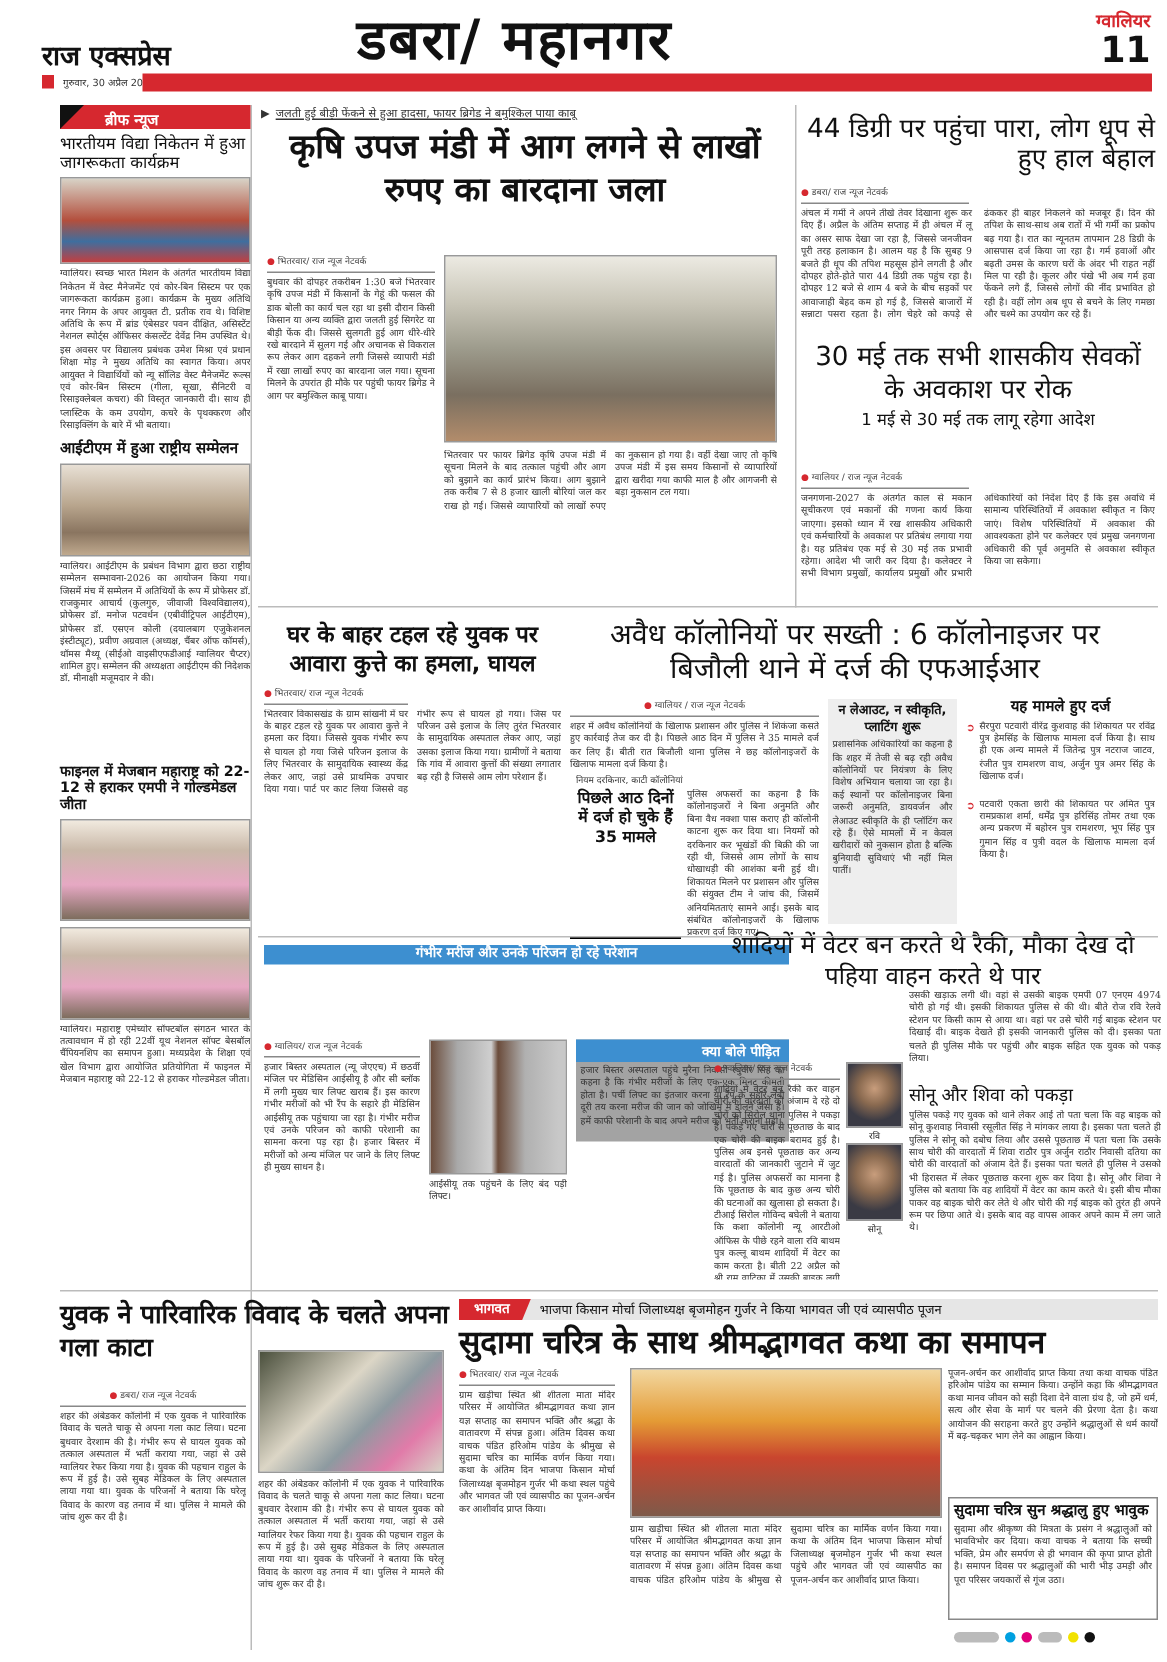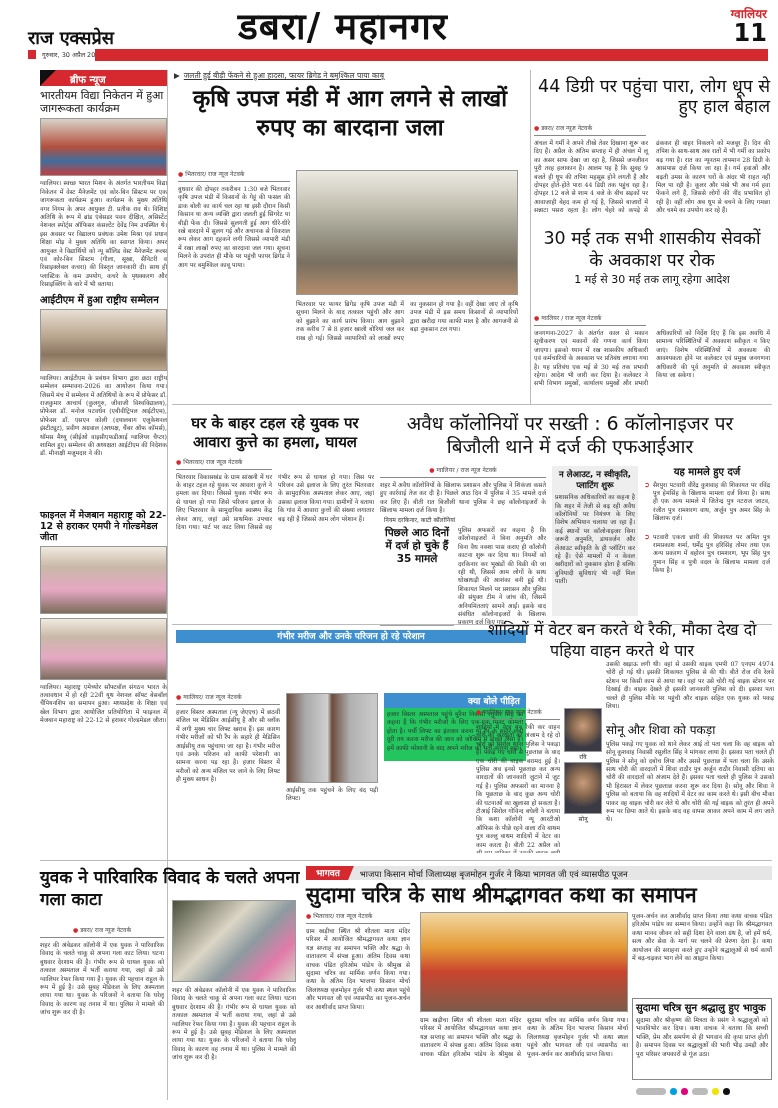--- a/index.html
+++ b/index.html
@@ -88,21 +88,21 @@
   <div class="body-text" style="height:140px;column-count:2;column-gap:6px;">भितरवार विकासखंड के ग्राम सांखनी में घर के बाहर टहल रहे युवक पर आवारा कुत्ते ने हमला कर दिया। जिससे युवक गंभीर रूप से घायल हो गया जिसे परिजन इलाज के लिए भितरवार के सामुदायिक स्वास्थ्य केंद्र लेकर आए, जहां उसे प्राथमिक उपचार दिया गया। पार्ट पर काट लिया जिससे वह गंभीर रूप से घायल हो गया। जिस पर परिजन उसे इलाज के लिए तुरंत भितरवार के सामुदायिक अस्पताल लेकर आए, जहां उसका इलाज किया गया। ग्रामीणों ने बताया कि गांव में आवारा कुत्तों की संख्या लगातार बढ़ रही है जिससे आम लोग परेशान हैं।</div>
 </div>
 
 <div class="abs" style="left:380px;top:412px;width:392px;height:210px;">
   <div class="hl" style="font-size:19px;text-align:center;line-height:1.2;width:380px;">अवैध कॉलोनियों पर सख्ती : 6 कॉलोनाइजर पर बिजौली थाने में दर्ज की एफआईआर</div>
   <div class="abs" style="left:0;top:54px;width:166px;">
     <div class="dateline" style="text-align:center;">ग्वालियर / राज न्यूज नेटवर्क</div>
     <div class="body-text" style="height:34px;">शहर में अवैध कॉलोनियों के खिलाफ प्रशासन और पुलिस ने शिकंजा कसते हुए कार्रवाई तेज कर दी है। पिछले आठ दिन में पुलिस ने 35 मामले दर्ज कर लिए हैं। बीती रात बिजौली थाना पुलिस ने छह कॉलोनाइजरों के खिलाफ मामला दर्ज किया है।</div>
     <div style="font-size:6px;color:#333;margin:1px 0 2px 4px;">नियम दरकिनार, काटी कॉलोनियां</div>
     <div style="display:flex;gap:4px;">
-      <div style="width:74px;border-bottom:2px solid #a3a3a3;padding-bottom:17px;">
+      <div style="width:74px;border-bottom:2px solid #000000;padding-bottom:17px;">
         <div class="hl hl-bold" style="font-size:10.5px;text-align:center;line-height:1.25;">पिछले आठ दिनों में दर्ज हो चुके हैं 35 मामले</div>
       </div>
       <div class="body-text" style="width:88px;height:100px;">पुलिस अफसरों का कहना है कि कॉलोनाइजरों ने बिना अनुमति और बिना वैध नक्शा पास कराए ही कॉलोनी काटना शुरू कर दिया था। नियमों को दरकिनार कर भूखंडों की बिक्री की जा रही थी, जिससे आम लोगों के साथ धोखाधड़ी की आशंका बनी हुई थी। शिकायत मिलने पर प्रशासन और पुलिस की संयुक्त टीम ने जांच की, जिसमें अनियमितताएं सामने आईं। इसके बाद संबंधित कॉलोनाइजरों के खिलाफ प्रकरण दर्ज किए गए।</div>
     </div>
   </div>
   <div class="abs" style="left:172px;top:54px;width:86px;height:150px;background:#eeeeee;padding:3px;">
     <div class="hl hl-bold" style="font-size:8.5px;text-align:center;line-height:1.3;margin-bottom:2px;">न लेआउट, न स्वीकृति, प्लाटिंग शुरू</div>
     <div class="body-text" style="height:110px;">प्रशासनिक अधिकारियों का कहना है कि शहर में तेजी से बढ़ रही अवैध कॉलोनियों पर नियंत्रण के लिए विशेष अभियान चलाया जा रहा है। कई स्थानों पर कॉलोनाइजर बिना जरूरी अनुमति, डायवर्जन और लेआउट स्वीकृति के ही प्लॉटिंग कर रहे हैं। ऐसे मामलों में न केवल खरीदारों को नुकसान होता है बल्कि बुनियादी सुविधाएं भी नहीं मिल पातीं।</div>
   </div>
   <div class="abs" style="left:264px;top:54px;width:126px;height:150px;">
@@ -119,21 +119,21 @@
 </div>
 
 <div class="abs" style="left:176px;top:630px;width:350px;height:225px;">
   <div style="background:#3d8fd0;color:#fff;font-size:9px;font-weight:bold;text-align:center;height:13px;line-height:13px;">गंभीर मरीज और उनके परिजन हो रहे परेशान</div>
   <div class="abs" style="left:0;top:63px;width:104px;">
     <div class="dateline">ग्वालियर/ राज न्यूज नेटवर्क</div>
     <div class="body-text" style="height:140px;">हजार बिस्तर अस्पताल (न्यू जेएएच) में छठवीं मंजिल पर मेडिसिन आईसीयू है और सी ब्लॉक में लगी मुख्य चार लिफ्ट खराब हैं। इस कारण गंभीर मरीजों को भी रैंप के सहारे ही मेडिसिन आईसीयू तक पहुंचाया जा रहा है। गंभीर मरीज एवं उनके परिजन को काफी परेशानी का सामना करना पड़ रहा है। हजार बिस्तर में मरीजों को अन्य मंजिल पर जाने के लिए लिफ्ट ही मुख्य साधन है।</div>
   </div>
   <div class="abs photo photo-lift" style="left:110px;top:63px;width:92px;height:90px;"></div>
   <div class="abs body-text" style="left:110px;top:156px;width:92px;height:50px;">आईसीयू तक पहुंचने के लिए बंद पड़ी लिफ्ट।</div>
-  <div class="abs" style="left:208px;top:63px;width:142px;height:68px;background:#22c55e;">
+  <div class="abs" style="left:208px;top:63px;width:142px;height:68px;background:#a3a3a3;">
     <div style="background:#3d8fd0;color:#fff;font-size:9px;font-weight:bold;text-align:right;padding:1px 6px;">क्या बोले पीड़ित</div>
     <div class="body-text" style="padding:2px 3px;height:52px;">हजार बिस्तर अस्पताल पहुंचे मुरैना निवासी रघुवीर सिंह का कहना है कि गंभीर मरीजों के लिए एक-एक मिनट कीमती होता है। पर्ची लिफ्ट का इंतजार करना या रैंप के सहारे लंबी दूरी तय करना मरीज की जान को जोखिम में डालने जैसा है। हमें काफी परेशानी के बाद अपने मरीज को भर्ती कराना पड़ा।</div>
   </div>
 </div>
 
 <div class="abs" style="left:532px;top:620px;width:242px;height:240px;">
   <div class="hl" style="font-size:16px;text-align:center;line-height:1.3;margin-left:-60px;width:300px;">शादियों में वेटर बन करते थे रैकी, मौका देख दो पहिया वाहन करते थे पार</div>
   <div class="abs" style="left:-56px;top:88px;width:84px;">
     <div class="dateline">ग्वालियर/ राज न्यूज नेटवर्क</div>
     <div class="body-text" style="height:130px;">शादियों में वेटर बन रैकी कर वाहन चोरी की वारदातों को अंजाम दे रहे दो चोरों को सिरोल थाना पुलिस ने पकड़ा है। पकड़े गए चोरों से पूछताछ के बाद एक चोरी की बाइक बरामद हुई है। पुलिस अब इनसे पूछताछ कर अन्य वारदातों की जानकारी जुटाने में जुट गई है। पुलिस अफसरों का मानना है कि पूछताछ के बाद कुछ अन्य चोरी की घटनाओं का खुलासा हो सकता है। टीआई सिरोल गोविन्द बघेली ने बताया कि कशा कॉलोनी न्यू आरटीओ ऑफिस के पीछे रहने वाला रवि बाथम पुत्र कल्लू बाथम शादियों में वेटर का काम करता है। बीती 22 अप्रैल को श्री राम वाटिका में उसकी बाइक लगी थी।</div>

